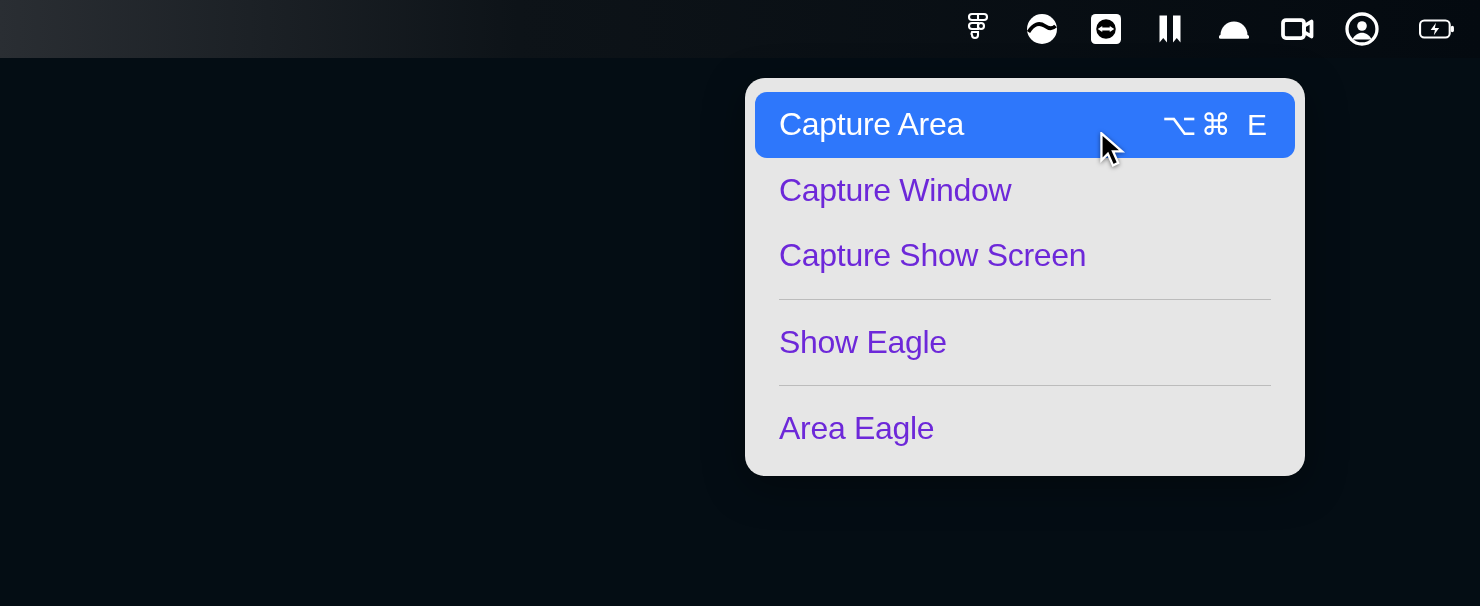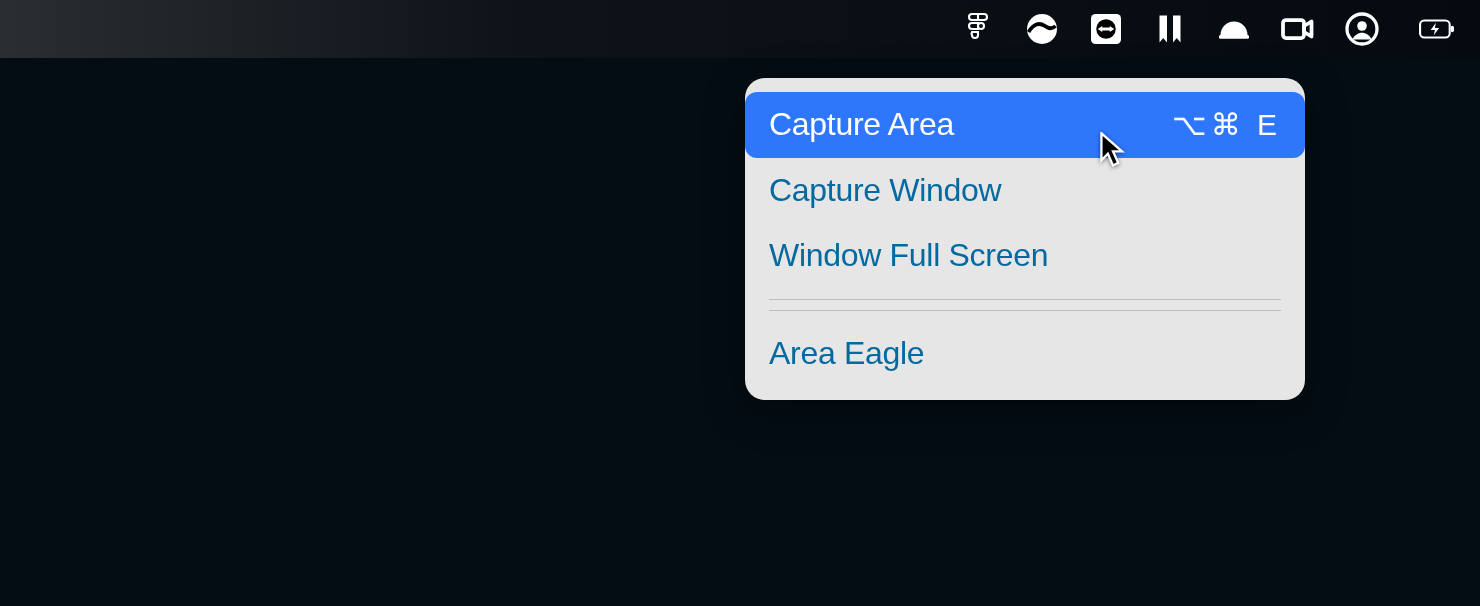--- a/index.html
+++ b/index.html
@@ -41,27 +41,27 @@
       height: 36px;
       fill: #fff;
     }
     .dropdown {
       position: absolute;
       top: 78px;
       left: 745px;
       width: 560px;
       background: #e6e6e6;
       border-radius: 20px;
-      padding: 14px 0;
+      padding: 14px 10px;
       box-shadow: 0 10px 40px rgba(0,0,0,0.35), 0 0 0 1px rgba(0,0,0,0.1);
     }
     .menu-item {
       padding: 12px 24px;
       font-size: 32px;
-      color: #0369a1;
+      color: #6d28d9;
       border-radius: 12px;
       display: flex;
       justify-content: space-between;
       align-items: center;
       line-height: 1.3;
       letter-spacing: -0.3px;
     }
     .menu-item.highlighted {
       background: #2e77fb;
       color: #fff;
@@ -147,23 +147,26 @@
 
 <div class="dropdown">
   <div class="menu-item highlighted">
     <span>Capture Area</span>
     <span class="menu-shortcut">⌥⌘ E</span>
   </div>
   <div class="menu-item">
     <span>Capture Window</span>
   </div>
   <div class="menu-item">
-    <span>Window Full Screen</span>
+    <span>Capture Show Screen</span>
   </div>
   <div class="menu-separator"></div>
+  <div class="menu-item">
+    <span>Show Eagle</span>
+  </div>
   <div class="menu-separator"></div>
   <div class="menu-item">
     <span>Area Eagle</span>
   </div>
 </div>
 
 <div class="cursor">
   <svg viewBox="0 0 20 28" width="26" height="36">
     <path d="M1 1 L1 22 L6 17 L10 26 L14 24 L10 15 L17 15 Z" fill="#000" stroke="#fff" stroke-width="1.8"></path>
   </svg>

